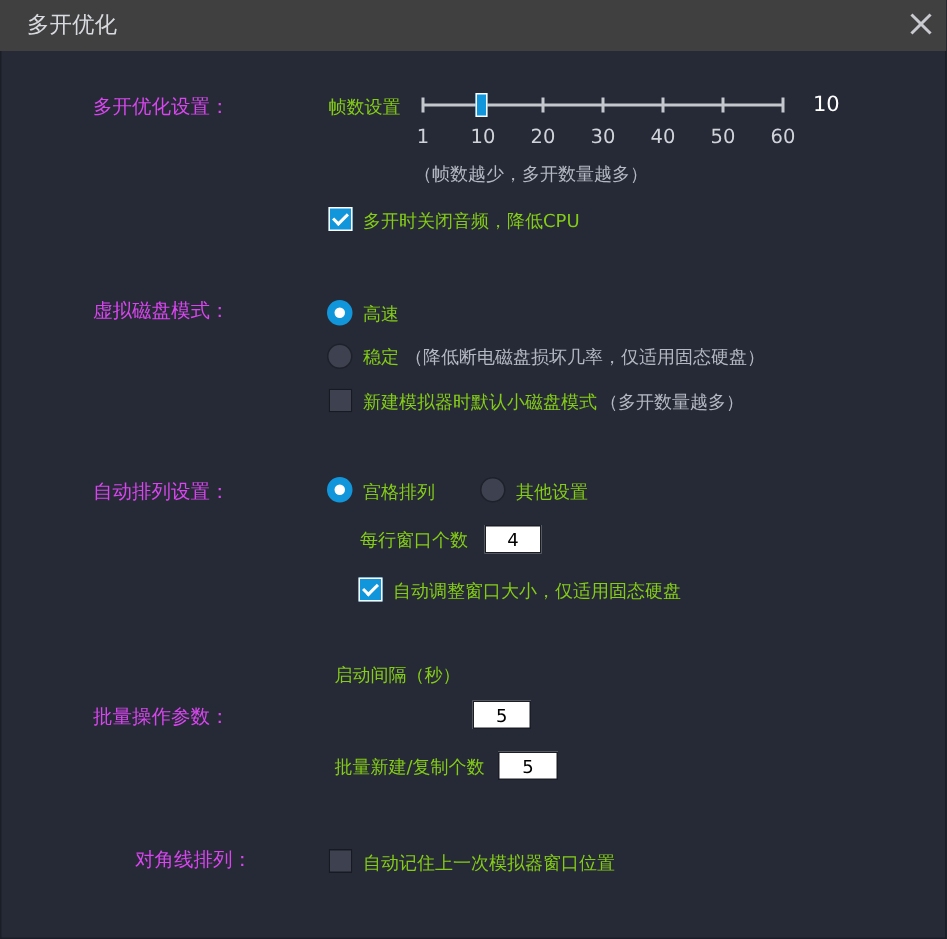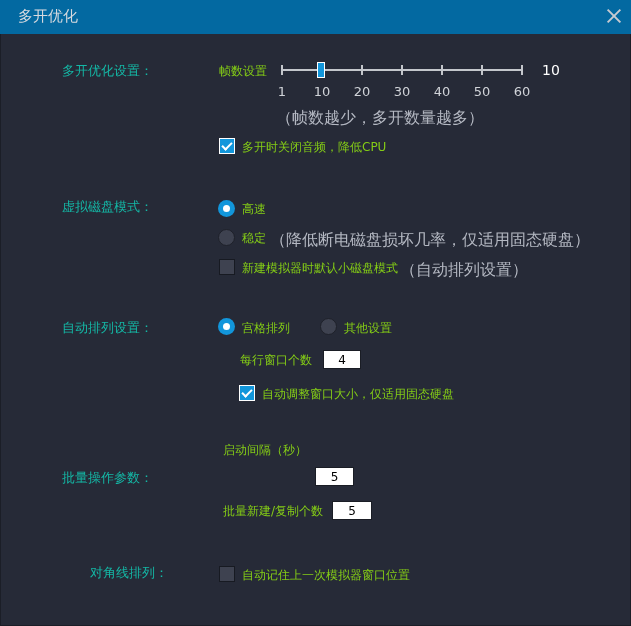--- a/index.html
+++ b/index.html
@@ -1,28 +1,28 @@
 <!DOCTYPE html>
 <html><head>
 <meta charset="utf-8">
 <style>
   * { box-sizing: border-box; margin: 0; padding: 0; }
   html, body { width: 631px; height: 626px; overflow: hidden; background: #1b1e27; }
   body { font-family: "DejaVu Sans", "Liberation Sans", sans-serif; color: #e4e6ea; font-size: 12px; position: relative; }
-  .titlebar { position: absolute; left: 0; top: 0; width: 631px; height: 34px; background: #0369a1; padding-left: 15px; }
+  .titlebar { position: absolute; left: 0; top: 0; width: 631px; height: 34px; background: #404040; padding-left: 15px; }
   .title { position: absolute; left: 18px; top: 7px; font-size: 15px; color: #d8dadf; }
   .close { position: absolute; right: 8px; top: 7px; width: 18px; height: 18px; cursor: pointer; }
   .close::before, .close::after { content: ""; position: absolute; left: 8px; top: 0; width: 2px; height: 18px; background: #c8cad0; }
   .close::before { transform: rotate(45deg); }
   .close::after { transform: rotate(-45deg); }
   .panel { position: absolute; left: 1px; top: 34px; width: 629px; height: 591px; background: #262a37; }
   .abs { position: absolute; white-space: nowrap; }
-  .label { font-size: 13px; color: #14b8a6; }
+  .label { font-size: 13px; color: #d946ef; }
   .txt { font-size: 12px; color: #84cc16; }
-  .hint { font-size: 16px; color: #b4b8c2; }
+  .hint { font-size: 12px; color: #b4b8c2; }
   .slider-line { position: absolute; left: 282px; top: 69px; width: 240px; height: 2px; background: #c4c7cc; }
   .tick { position: absolute; width: 2px; height: 10px; background: #c4c7cc; top: 65px; }
   .thumb { position: absolute; left: 317px; top: 62px; width: 8px; height: 16px; background: #1296db; border: 1px solid #ffffff; cursor: pointer; }
   .tick-label { position: absolute; top: 84px; font-size: 13px; color: #d0d3d8; transform: translateX(-50%); }
   .checkbox { position: absolute; width: 16px; height: 16px; border: 1px solid #171a22; background: #3e4250; cursor: pointer; }
   .checkbox.checked { background: #1296db; border-color: #ffffff; }
   .checkbox.checked::after { content: ""; position: absolute; left: 4px; top: 1px; width: 4px; height: 8px; border-right: 2px solid #fff; border-bottom: 2px solid #fff; transform: rotate(45deg); }
   .radio { position: absolute; width: 17px; height: 17px; border-radius: 50%; background: #3e4250; border: 1px solid #1e212a; cursor: pointer; }
   .radio.checked { background: #1296db; border: none; }
   .radio.checked::after { content: ""; position: absolute; left: 5px; top: 5px; width: 7px; height: 7px; border-radius: 50%; background: #ffffff; }
@@ -64,21 +64,21 @@
 <span class="abs txt" style="left:242px;top:139px;">多开时关闭音频，降低CPU</span>
 
 <span class="abs label" style="left:62px;top:198px;">虚拟磁盘模式：</span>
 <div class="radio checked" style="left:218px;top:200px;"></div>
 <span class="abs txt" style="left:242px;top:201px;">高速</span>
 <div class="radio" style="left:218px;top:229px;"></div>
 <span class="abs txt" style="left:242px;top:230px;">稳定</span>
 <span class="abs hint" style="left:270px;top:230px;">（降低断电磁盘损坏几率，仅适用固态硬盘）</span>
 <div class="checkbox" style="left:219px;top:259px;"></div>
 <span class="abs txt" style="left:242px;top:260px;">新建模拟器时默认小磁盘模式</span>
-<span class="abs hint" style="left:400px;top:260px;">（自动排列设置）</span>
+<span class="abs hint" style="left:400px;top:260px;">（多开数量越多）</span>
 
 <span class="abs label" style="left:62px;top:319px;">自动排列设置：</span>
 <div class="radio checked" style="left:218px;top:318px;"></div>
 <span class="abs txt" style="left:242px;top:320px;">宫格排列</span>
 <div class="radio" style="left:320px;top:318px;"></div>
 <span class="abs txt" style="left:344px;top:320px;">其他设置</span>
 <span class="abs txt" style="left:240px;top:352px;">每行窗口个数</span>
 <input class="input" style="left: 323px; top: 350px; width: 38px;" value="4">
 <div class="checkbox checked" style="left:239px;top:385px;"></div>
 <span class="abs txt" style="left:262px;top:386px;">自动调整窗口大小，仅适用固态硬盘</span>

